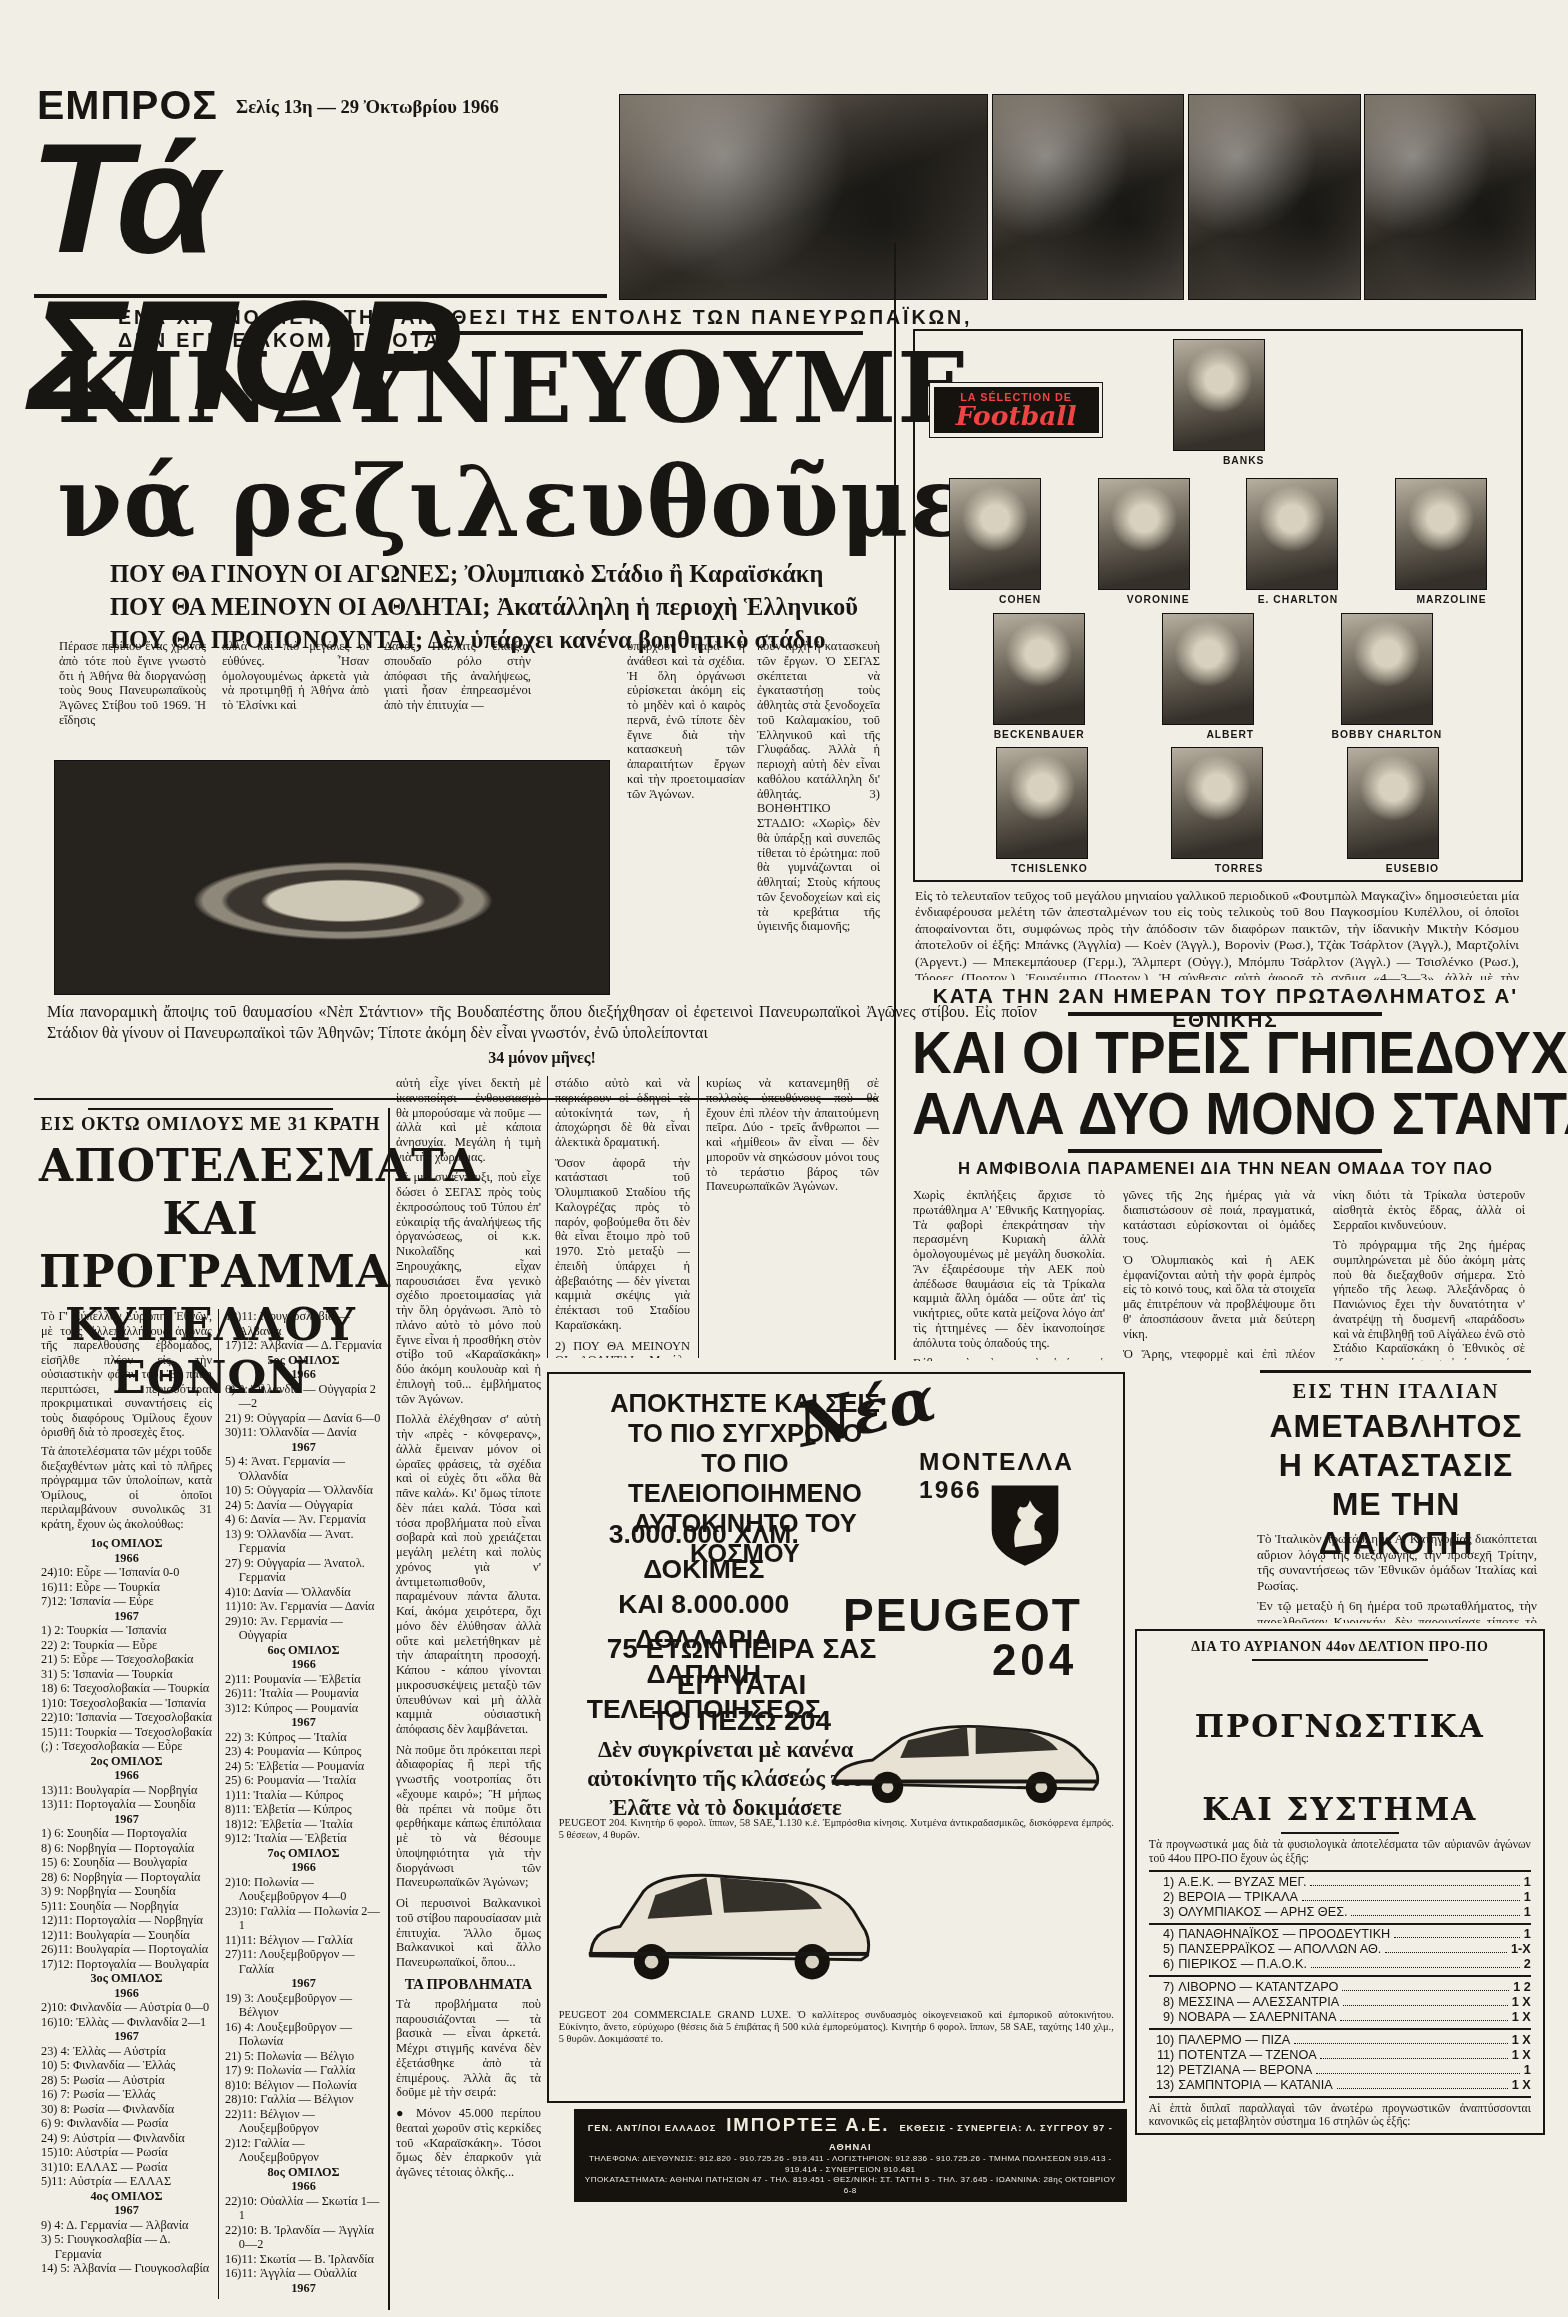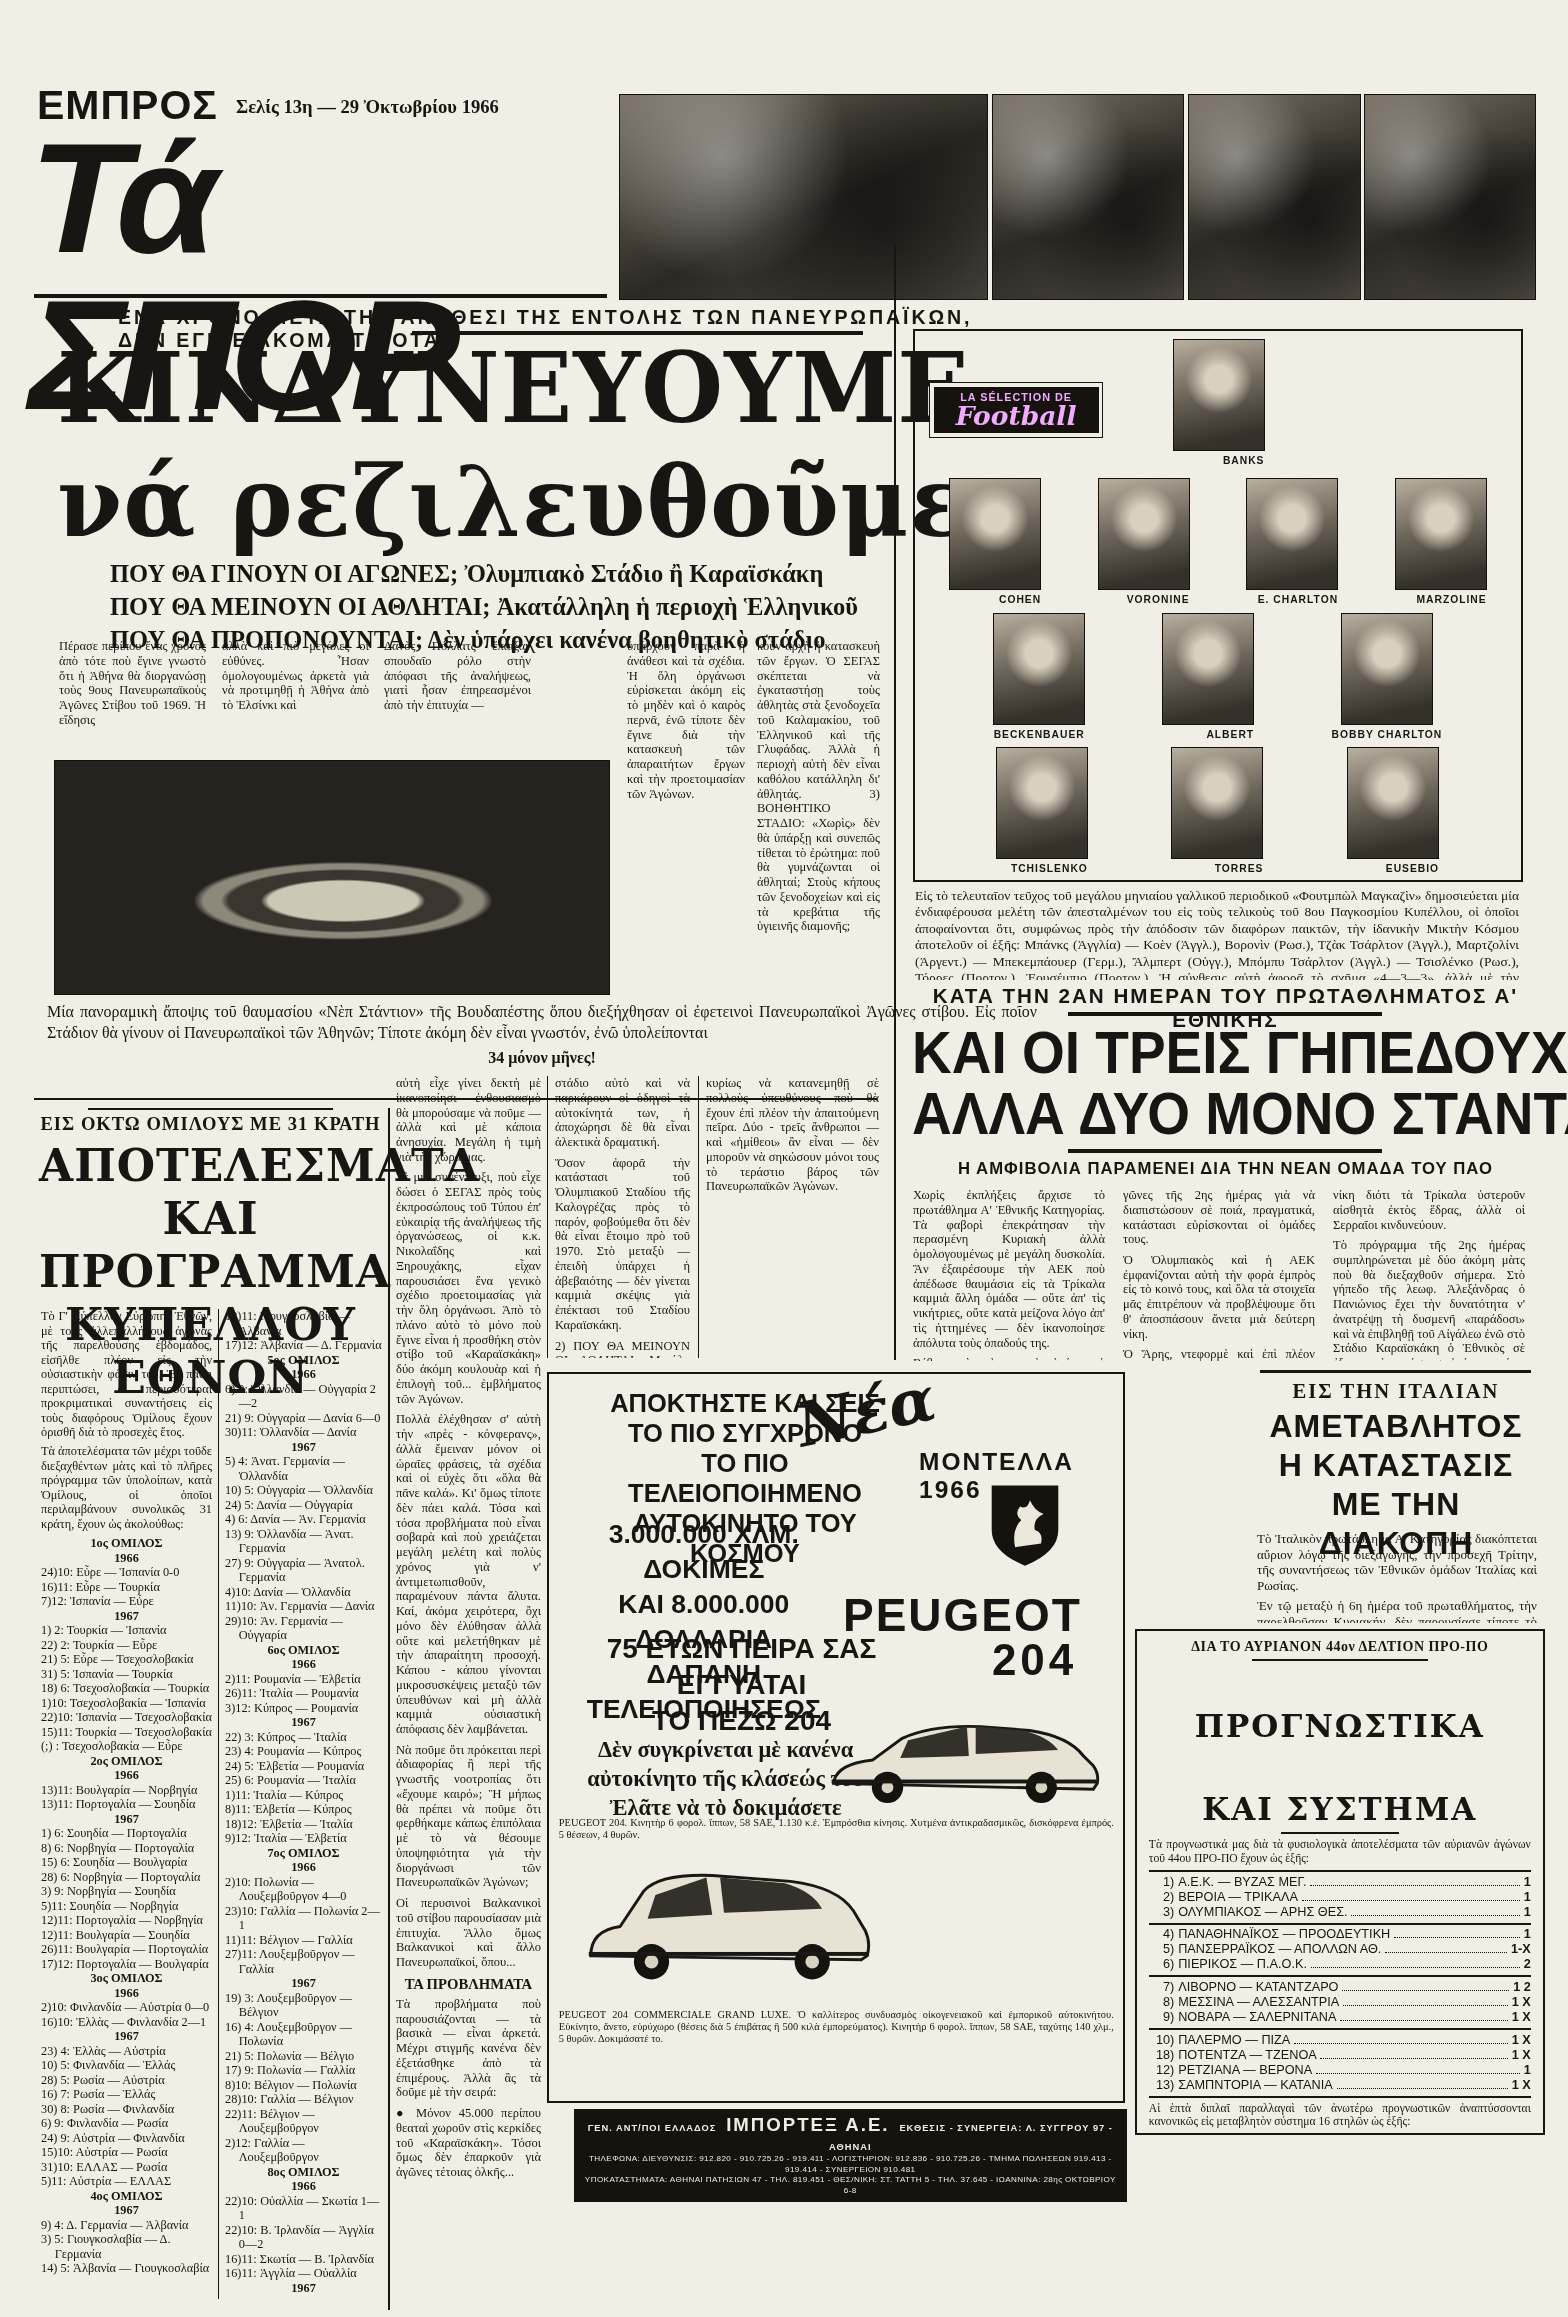--- a/index.html
+++ b/index.html
@@ -27,21 +27,21 @@
   .bodycol p{margin:0 0 5.9px 0;}
   .stadium{background:
      radial-gradient(ellipse 45% 28% at 52% 60%, #cdc7b5 0%, #cdc7b5 30%, #3a362f 33%, #3a362f 46%, #8e887b 49%, #8e887b 56%, #26231f 60%, #26231f 100%),
      linear-gradient(#55504833,#00000066);
      border:1px solid #111;}
   .caption{font-size:16px;line-height:20.6px;}
   .caption-tail{font-size:16px;font-weight:700;}
   
   .selbox{border:2.9px solid #181613;}
   .badge{border:1px solid #181613;padding:3.9px;background:#f1eee5;}
-  .badge-in{background:#16130f;color:#f0abfc;text-align:center;padding:3.9px 5.9px;}
+  .badge-in{background:#16130f;color:#ef4444;text-align:center;padding:3.9px 5.9px;}
   .badge-top{font-family:"Liberation Sans",sans-serif;font-weight:700;font-size:10.8px;letter-spacing:1px;}
   .badge-main{font-family:"DejaVu Serif",serif;font-weight:700;font-style:italic;font-size:26.5px;line-height:1;}
   .prow-list{display:flex;justify-content:space-around;}
   .pcell{text-align:right;}
   .pface{width:90px;height:110px;margin:0 auto;border:1px solid #111;background:
      radial-gradient(circle at 50% 36%, #d8d1bf 0%, #d8d1bf 16%, transparent 40%),
      linear-gradient(168deg,#b7b0a0 0%,#6d665a 45%,#35312a 85%);}
   .pname{font-size:10.3px;font-weight:700;letter-spacing:1px;margin-top:3.9px;font-family:"Liberation Sans",sans-serif;}
   .selcap{font-size:13.5px;line-height:1.22;}
   
@@ -461,21 +461,21 @@
       </div>
     <div class="pgrp-rule"></div>
     <div>
         <div class="prow">
         <span class="pnum">10)</span>
         <span class="pmatch">ΠΑΛΕΡΜΟ — ΠΙΖΑ</span>
         <span class="pdots"></span>
         <span class="ptip">1 Χ</span>
       </div>
         <div class="prow">
-        <span class="pnum">18)</span>
+        <span class="pnum">11)</span>
         <span class="pmatch">ΠΟΤΕΝΤΖΑ — ΤΖΕΝΟΑ</span>
         <span class="pdots"></span>
         <span class="ptip">1 Χ</span>
       </div>
         <div class="prow">
         <span class="pnum">12)</span>
         <span class="pmatch">ΡΕΤΖΙΑΝΑ — ΒΕΡΟΝΑ</span>
         <span class="pdots"></span>
         <span class="ptip">1</span>
       </div>

